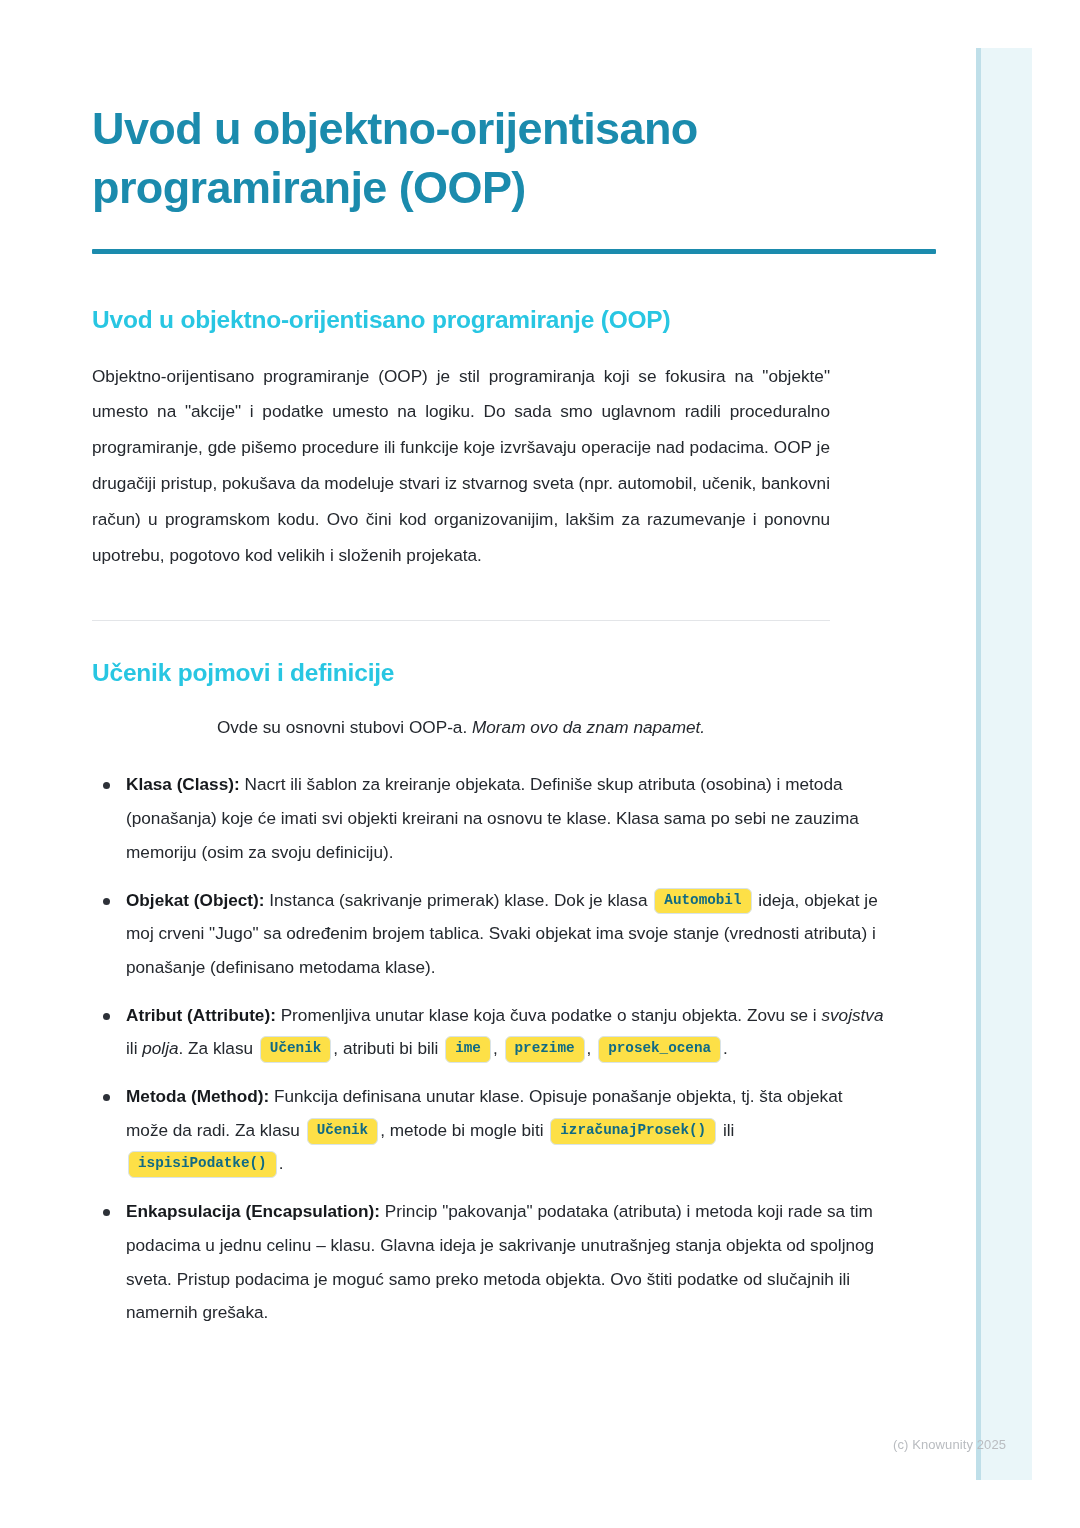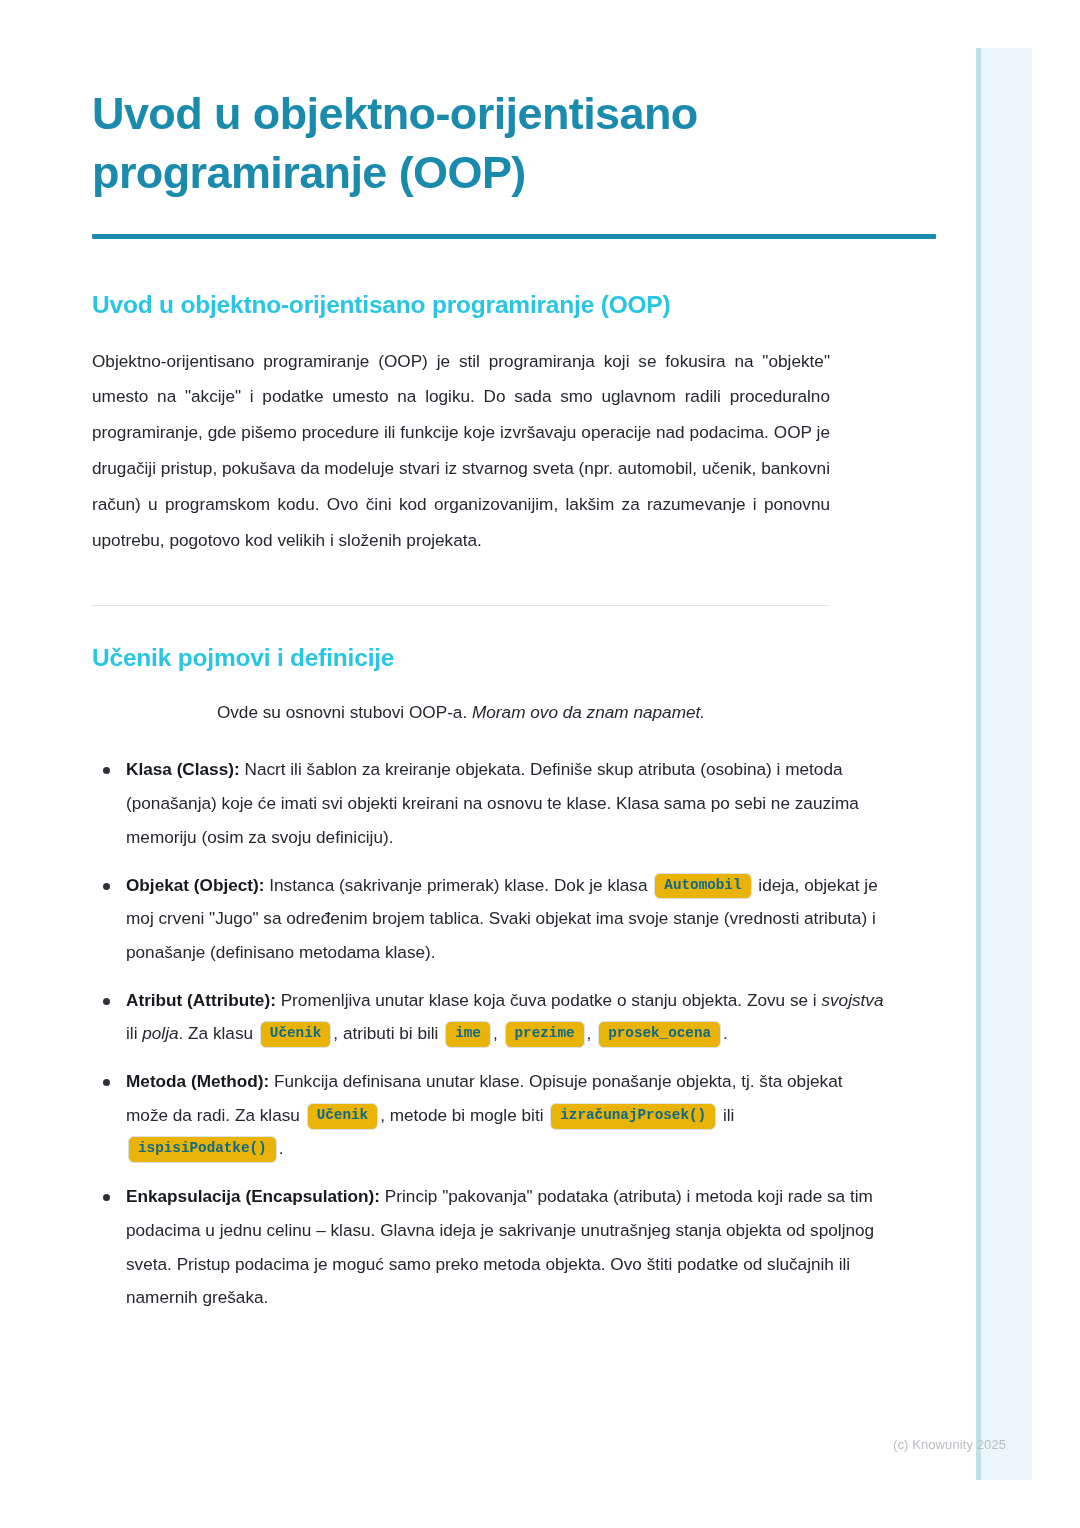--- a/index.html
+++ b/index.html
@@ -38,21 +38,21 @@
   #page {
     position: absolute;
     left: 0;
     top: 0;
     width: 1080px;
     height: 1528px;
   }
   #content {
     position: absolute;
     left: 92px;
-    top: 0;
+    top: 15px;
     width: 844px;
   }
 
   
   #doc-title {
     margin: 0;
     padding-top: 84px;
     font-size: 45px;
     line-height: 1.32;
     font-weight: bold;
@@ -135,21 +135,21 @@
     color: #16191d;
   }
 
   
   .code-chip {
     display: inline-block;
     font-family: "Liberation Mono", "DejaVu Sans Mono", monospace;
     font-size: 14.3px;
     font-weight: bold;
     color: #0f6a85;
-    background: #eab308;
+    background: #fde047;
     border: 1px solid #d8e3e8;
     border-radius: 6px;
     padding: 3px 9px 4px 9px;
     line-height: 1.25;
     vertical-align: 2px;
     margin: 0 2px;
     white-space: nowrap;
   }
 
   

